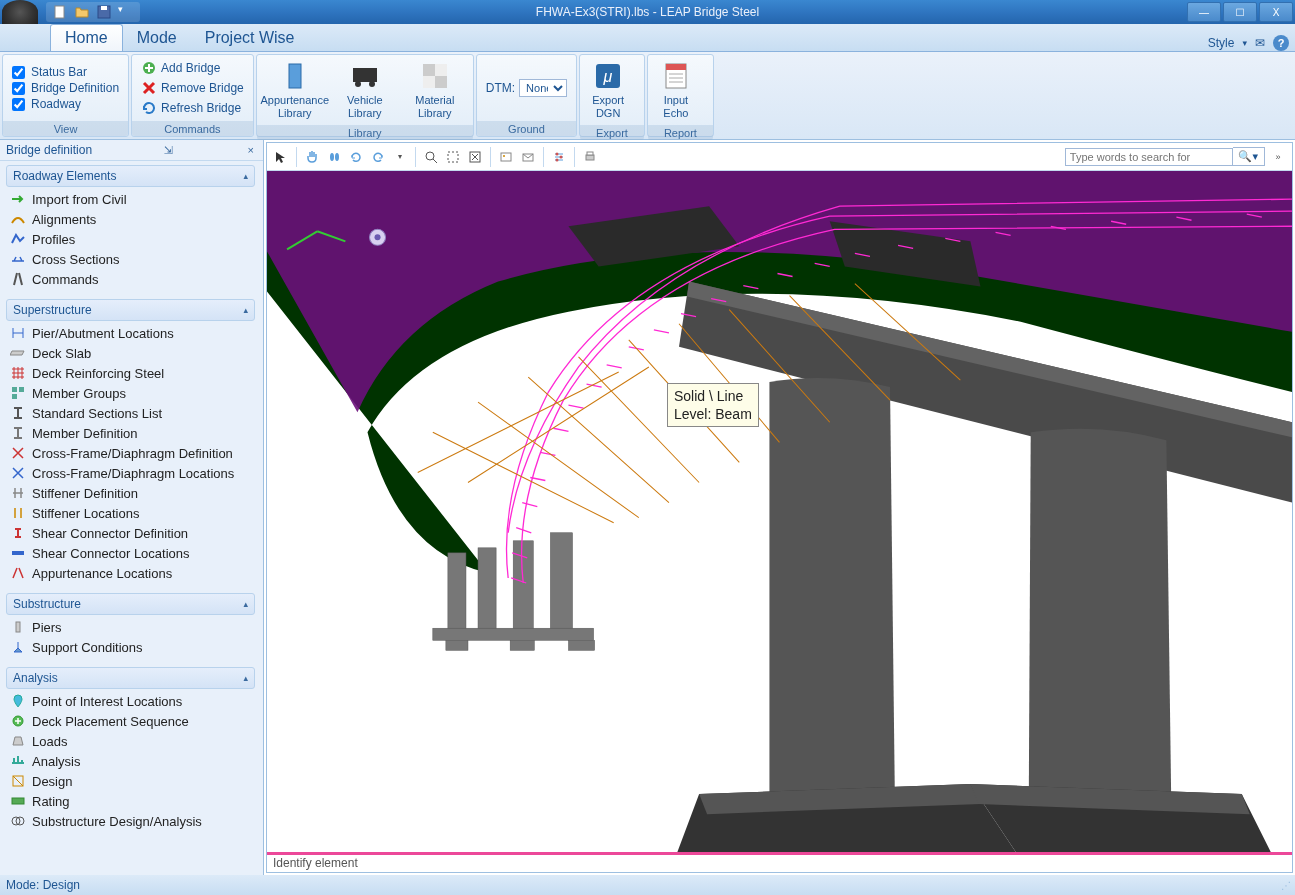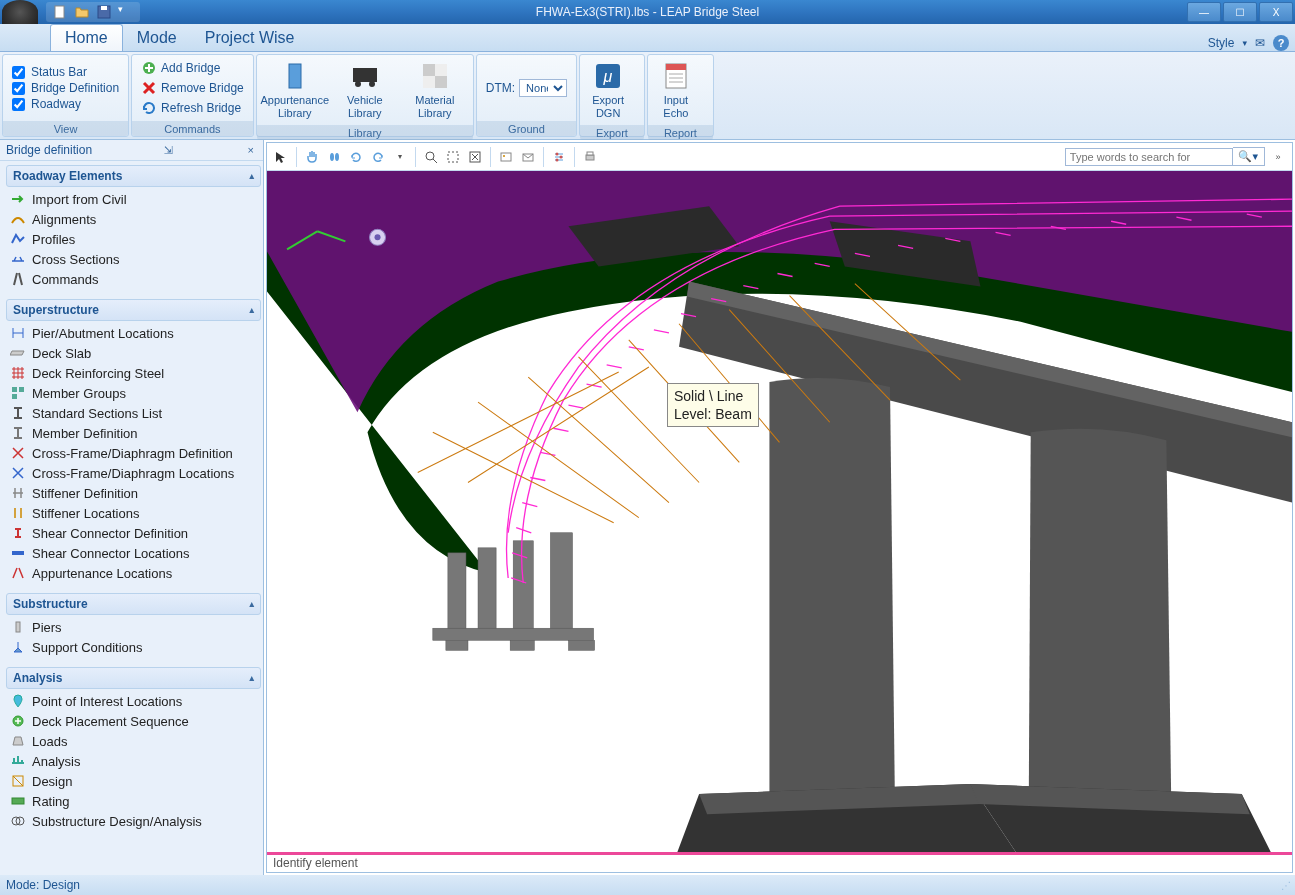--- a/index.html
+++ b/index.html
@@ -33,21 +33,21 @@
 .bigbtn .ico { width:32px; height:32px; margin-bottom:2px; }
 .dtm { display:flex; align-items:center; gap:4px; font-size:12px; color:#1e5592; padding:2px 6px; }
 .dtm select { font-size:11px; border:1px solid #a0b8d8; background:#fff; color:#1e5592; padding:1px 2px; width:48px; }
 
 
 .mainrow { display:flex; height: calc(895px - 24px - 28px - 88px - 20px); }
 .sidepanel { width: 264px; background:#e8f0fa; border-right:1px solid #9dbfe0; display:flex; flex-direction:column; }
 .sp-header { display:flex; align-items:center; padding:3px 6px; font-size:12px; color:#1e5592; border-bottom:1px solid #c3d9ef; }
 .sp-header .pin { margin-left:auto; font-size:11px; color:#3a6a9f; padding:0 3px; }
 .sp-scroll { overflow-y:auto; flex:1; }
-.acc-hdr { background:linear-gradient(to bottom,#e5eefb,#d4e3f6); border:1px solid #b8d2ec; border-radius:3px; margin:4px 2px 0 6px; padding:3px 6px; font-size:12px; color:#1e5592; font-weight:bold; display:flex; align-items:center; }
+.acc-hdr { background:linear-gradient(to bottom,#e5eefb,#d4e3f6); border:1px solid #b8d2ec; border-radius:3px; margin:4px 8px 0 6px; padding:3px 6px; font-size:12px; color:#1e5592; font-weight:normal; display:flex; align-items:center; }
 .acc-hdr .caret { margin-left:auto; font-size:9px; color:#3a6a9f; }
 .acc-body { padding:2px 6px 6px 6px; }
 .tree-item { display:flex; align-items:center; gap:6px; padding:2px 4px; font-size:13px; color:#222; border-radius:2px; }
 .tree-item .ti { width:16px; height:16px; flex-shrink:0; }
 
 
 .viewport { flex:1; display:flex; flex-direction:column; background:#fff; border:1px solid #9dbfe0; margin:2px; }
 .vptoolbar { height:28px; border-bottom:1px solid #c3d9ef; display:flex; align-items:center; padding:0 4px; gap:2px; }
 .vptoolbar .tb { width:20px; height:20px; display:flex; align-items:center; justify-content:center; border-radius:2px; }
 .vptoolbar .sep { width:1px; height:20px; background:#c3d9ef; margin:0 3px; }

